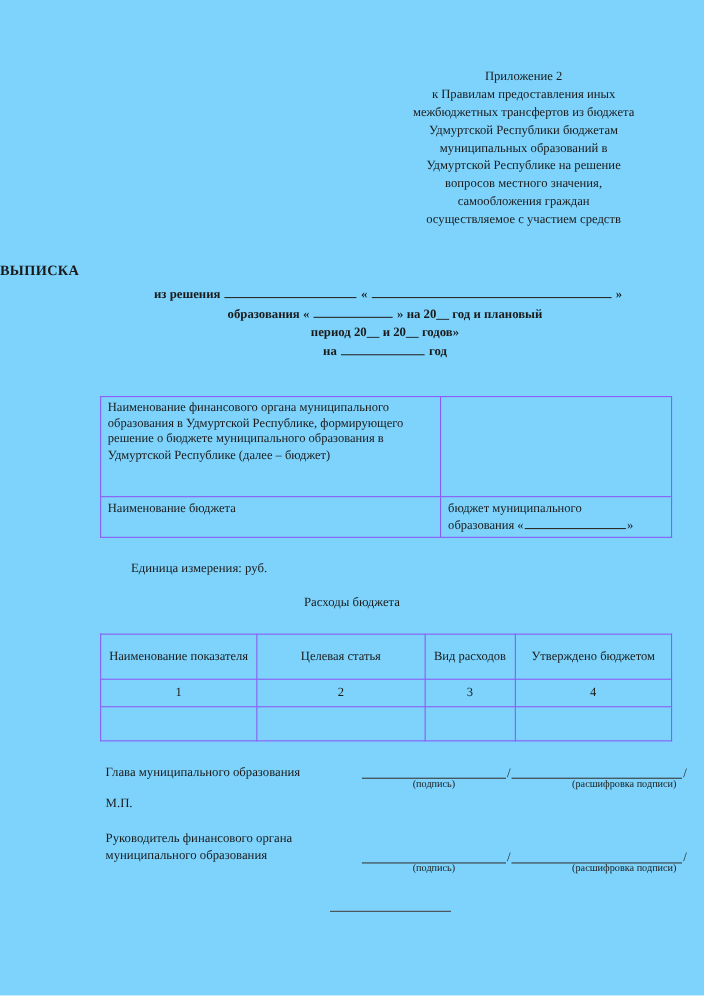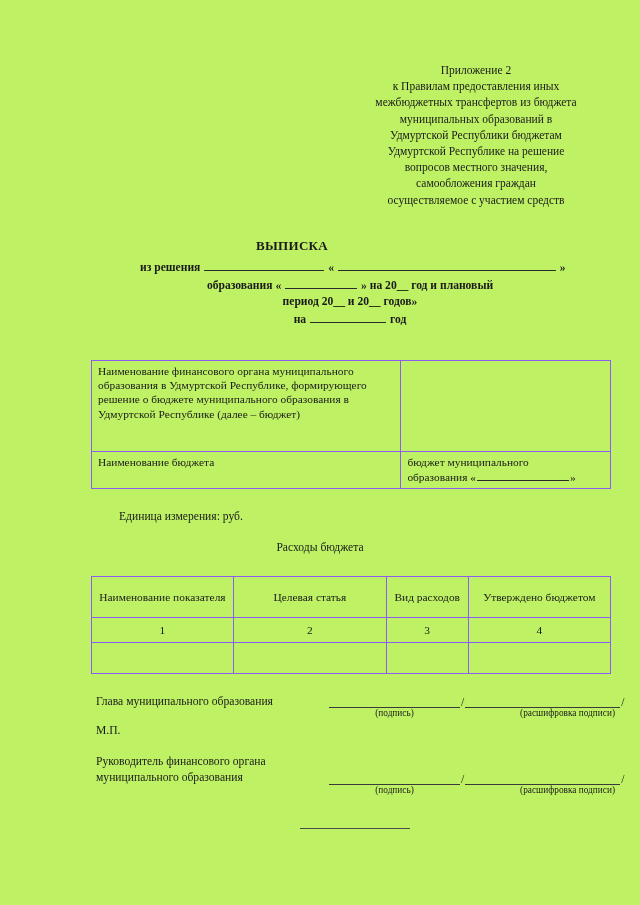--- a/index.html
+++ b/index.html
@@ -8,21 +8,21 @@
     background: #ffffff;
   }
   body {
     font-family: "Liberation Serif", "DejaVu Serif", serif;
     color: #1a1a1a;
   }
   #page {
     position: relative;
     width: 640px;
     height: 905px;
-    background: #bef264;
+    background: #7dd3fc;
     overflow: hidden;
   }
 
   
   .appendix-block {
     position: absolute;
     left: 332px;
     top: 62px;
     width: 288px;
     text-align: center;
@@ -30,21 +30,21 @@
     line-height: 16.2px;
   }
   .appendix-block div { white-space: nowrap; }
 
   
   .doc-title {
     position: absolute;
     left: 0;
     top: 238px;
     width: 584px;
-    text-align: center;
+    text-align: left;
     font-size: 13px;
     font-weight: bold;
     letter-spacing: 0.3px;
   }
   .title-lines {
     position: absolute;
     left: 110px;
     top: 259px;
     width: 480px;
     text-align: center;
@@ -162,22 +162,22 @@
 </style>
 </head>
 <body>
 
 <div id="page">
 
   <div class="appendix-block">
     <div>Приложение 2</div>
     <div>к Правилам предоставления иных</div>
     <div>межбюджетных трансфертов из бюджета</div>
+    <div>Удмуртской Республики бюджетам</div>
     <div>муниципальных образований в</div>
-    <div>Удмуртской Республики бюджетам</div>
     <div>Удмуртской Республике на решение</div>
     <div>вопросов местного значения,</div>
     <div>самообложения граждан</div>
     <div>осуществляемое с участием средств</div>
   </div>
 
   <div class="doc-title">ВЫПИСКА</div>
 
   <div class="title-lines">
     <div class="tl-row1">

